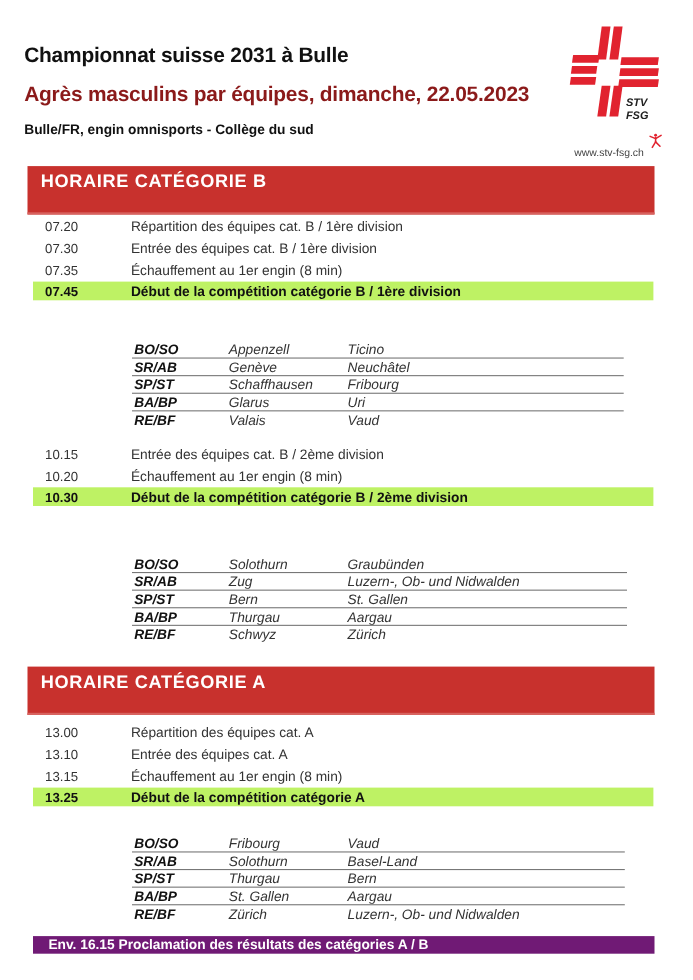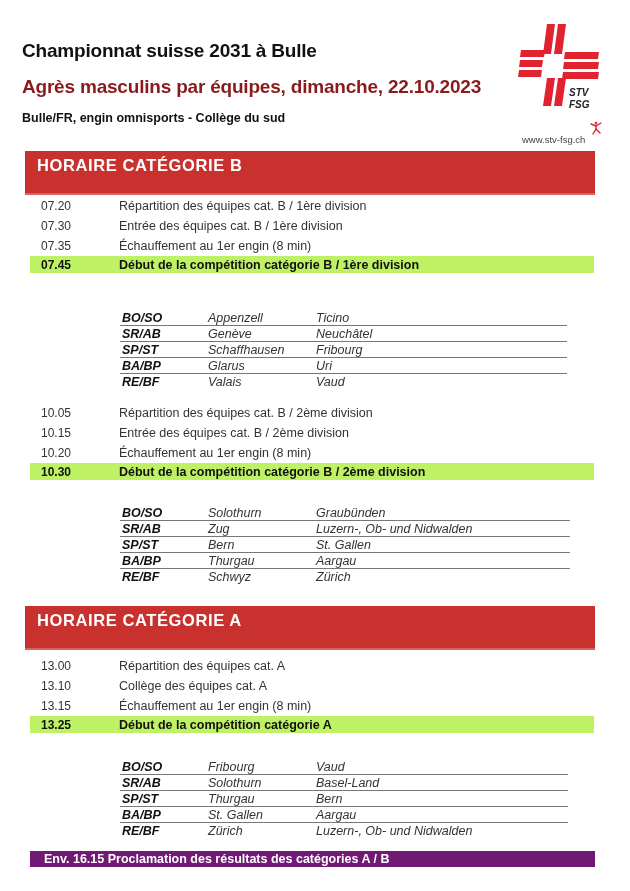--- a/index.html
+++ b/index.html
@@ -30,21 +30,21 @@
   .team-row .c1 { width: 108px; color: #333; }
   .team-row .c2 { flex: 1; color: #333; }
 
   .footer-bar { position: absolute; left: 30px; top: 851px; width: 565px; height: 16px; background: #701a75; color: #fff;
     font-weight: bold; font-size: 12.5px; padding-left: 14px; line-height: 16px; }
 </style>
 </head>
 <body>
 
 <div class="title">Championnat suisse 2031 à Bulle</div>
-<div class="subtitle">Agrès masculins par équipes, dimanche, 22.10.2023</div>
+<div class="subtitle">Agrès masculins par équipes, dimanche, 22.05.2023</div>
 <div class="venue">Bulle/FR, engin omnisports - Collège du sud</div>
 
 <svg class="logo" viewBox="0 0 90 95">
   <g fill="#e1232f">
 
     <polygon points="32,4 40,4 36,34 28,34"></polygon>
     <polygon points="43,4 51,4 47,34 39,34"></polygon>
 
     <polygon points="6,30 30,30 29,37 5,37"></polygon>
     <polygon points="5,40 28,40 27,47 4,47"></polygon>
@@ -116,24 +116,20 @@
     </div>
   <div class="team-row">
       <span class="code">RE/BF</span>
       <span class="c1">Valais</span>
       <span class="c2">Vaud</span>
     </div>
 </div>
 
 <div class="sched" style="top:403px;">
   <div class="sched-row">
-      <span class="time">10.05</span>
-      <span class="desc">Répartition des équipes cat. B / 2ème division</span>
-    </div>
-  <div class="sched-row">
       <span class="time">10.15</span>
       <span class="desc">Entrée des équipes cat. B / 2ème division</span>
     </div>
   <div class="sched-row">
       <span class="time">10.20</span>
       <span class="desc">Échauffement au 1er engin (8 min)</span>
     </div>
   <div class="sched-row highlight">
       <span class="time">10.30</span>
       <span class="desc">Début de la compétition catégorie B / 2ème division</span>
@@ -170,21 +166,21 @@
 
 <div class="section-header" style="top:606px;">HORAIRE CATÉGORIE A</div>
 
 <div class="sched" style="top:656px;">
   <div class="sched-row">
       <span class="time">13.00</span>
       <span class="desc">Répartition des équipes cat. A</span>
     </div>
   <div class="sched-row">
       <span class="time">13.10</span>
-      <span class="desc">Collège des équipes cat. A</span>
+      <span class="desc">Entrée des équipes cat. A</span>
     </div>
   <div class="sched-row">
       <span class="time">13.15</span>
       <span class="desc">Échauffement au 1er engin (8 min)</span>
     </div>
   <div class="sched-row highlight">
       <span class="time">13.25</span>
       <span class="desc">Début de la compétition catégorie A</span>
     </div>
 </div>

